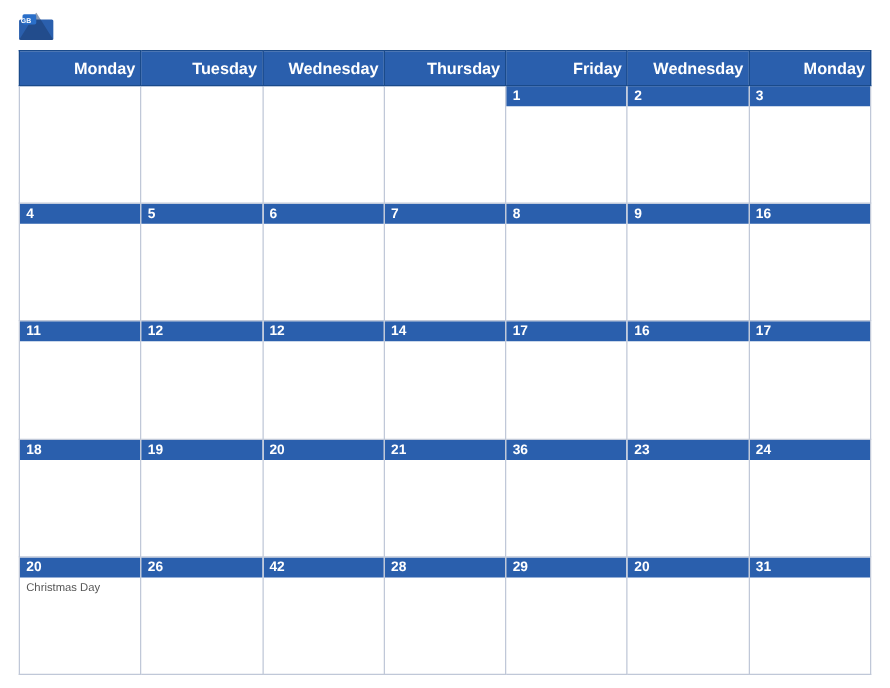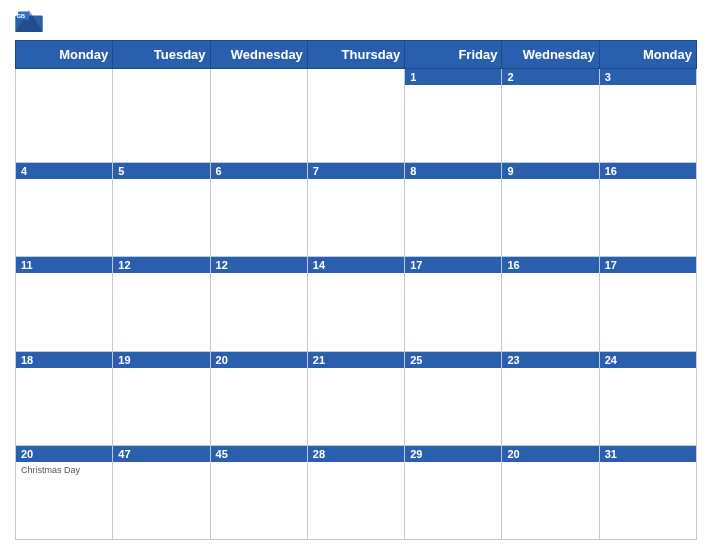--- a/index.html
+++ b/index.html
@@ -245,21 +245,21 @@
             <span class="day-num">20</span>
           </div>
         </td>
         <td>
           <div class="week-date-header">
             <span class="day-num">21</span>
           </div>
         </td>
         <td>
           <div class="week-date-header">
-            <span class="day-num">25</span>
+            <span class="day-num">36</span>
           </div>
         </td>
         <td>
           <div class="week-date-header">
             <span class="day-num">23</span>
           </div>
         </td>
         <td>
           <div class="week-date-header">
             <span class="day-num">24</span>
@@ -268,26 +268,26 @@
       </tr>
       <tr class="week-row">
         <td>
           <div class="week-date-header">
             <span class="day-num">20</span>
           </div>
           <span class="event-text">Christmas Day</span>
         </td>
         <td>
           <div class="week-date-header">
-            <span class="day-num">47</span>
-          </div>
-        </td>
-        <td>
-          <div class="week-date-header">
-            <span class="day-num">45</span>
+            <span class="day-num">26</span>
+          </div>
+        </td>
+        <td>
+          <div class="week-date-header">
+            <span class="day-num">42</span>
           </div>
         </td>
         <td>
           <div class="week-date-header">
             <span class="day-num">28</span>
           </div>
         </td>
         <td>
           <div class="week-date-header">
             <span class="day-num">29</span>

